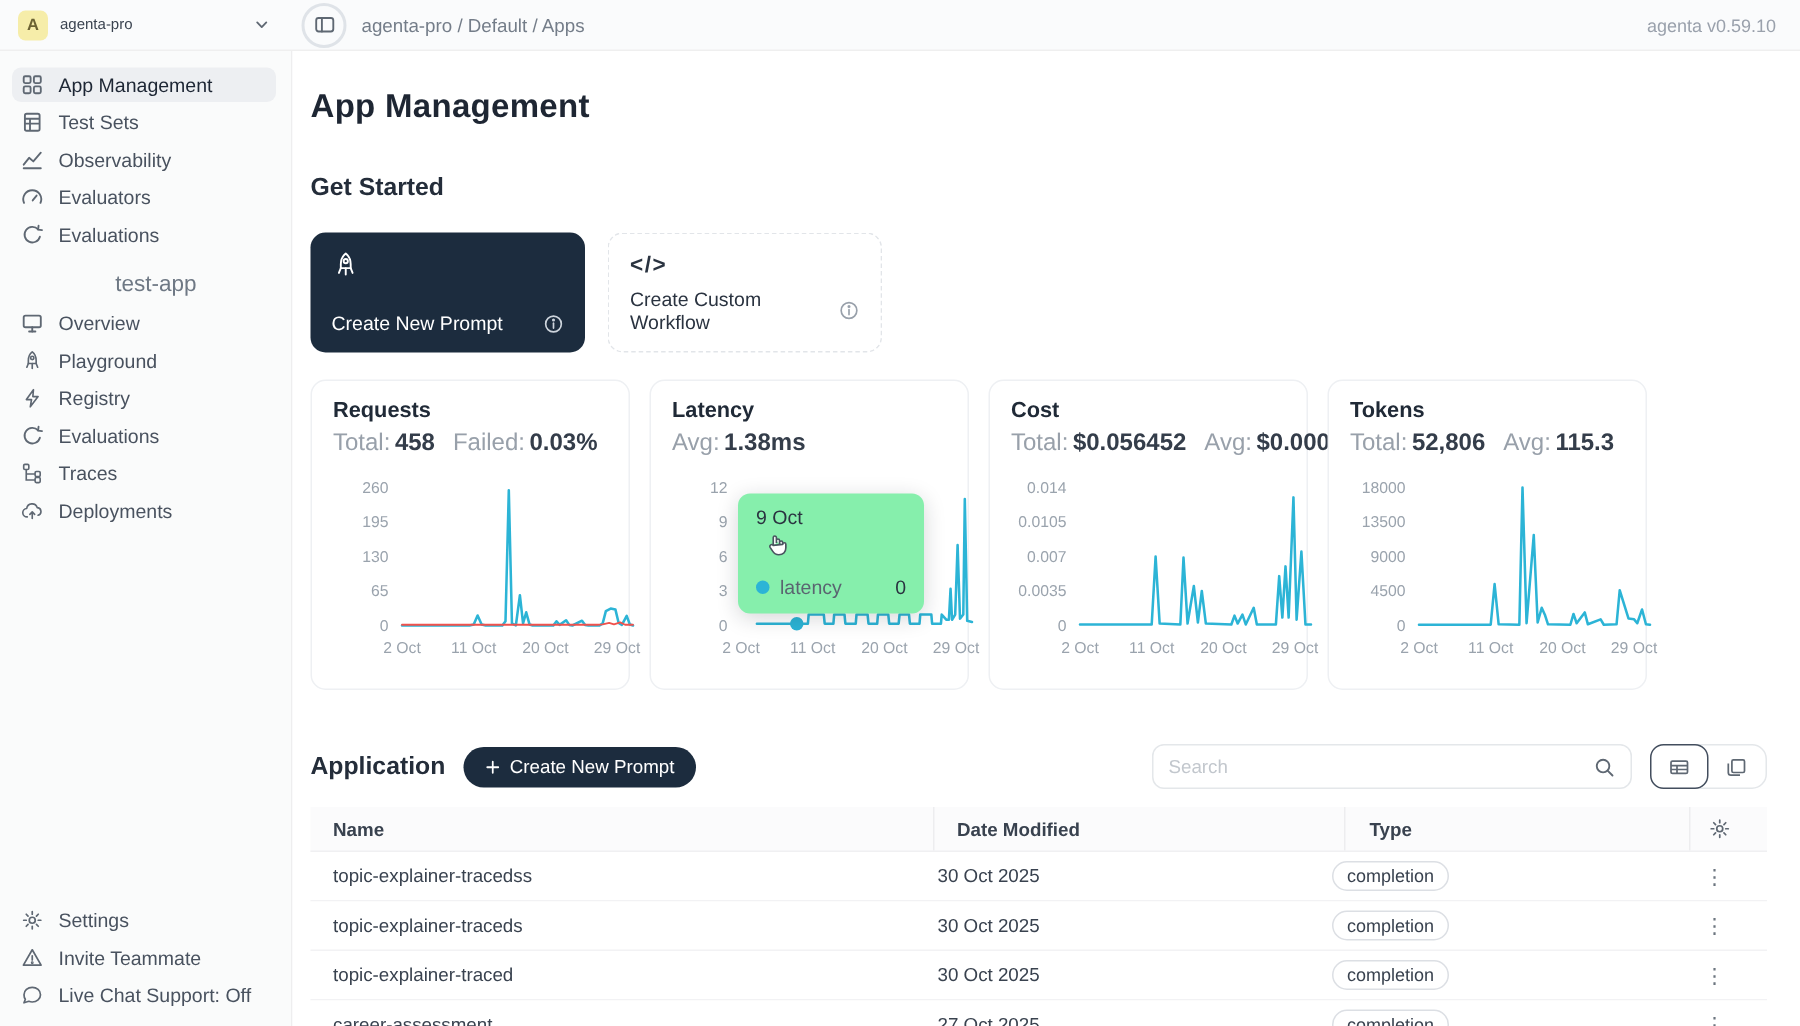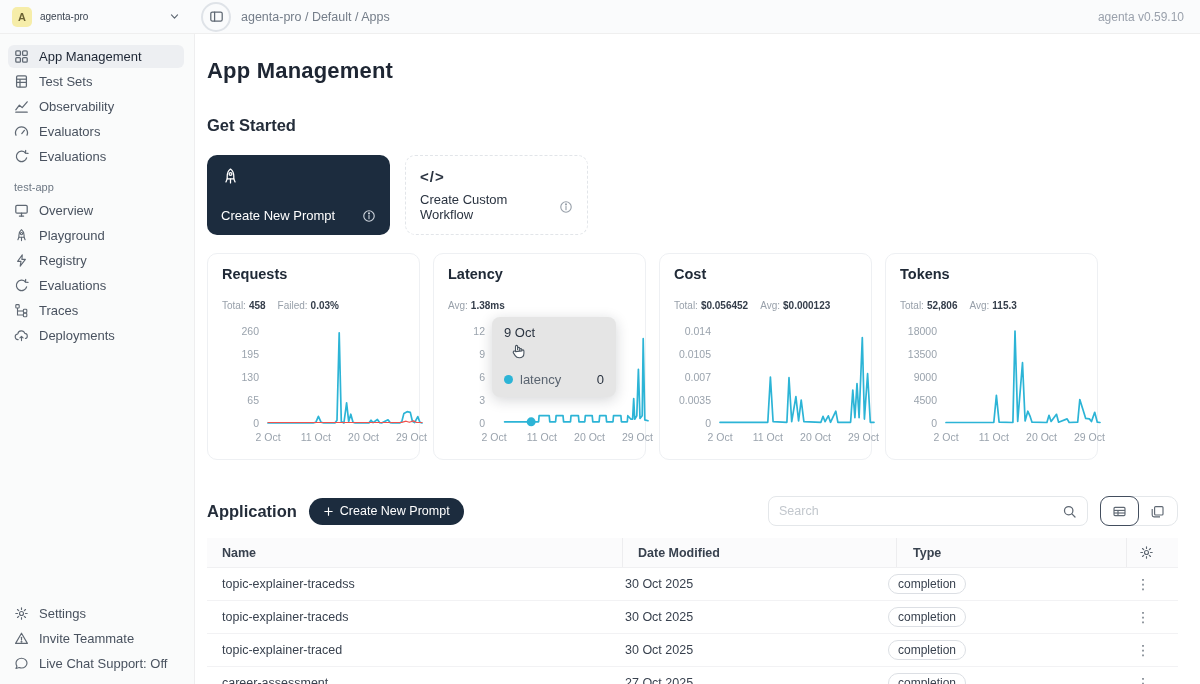--- a/index.html
+++ b/index.html
@@ -20,21 +20,21 @@
   .version { font-size:12px; color:#9aa1ac; padding-right:16px; }
 
   
   .layout { display:flex; height:650px; }
   .sidebar { width:195px; flex:none; background:#fafbfb; border-right:1px solid #eeeeef;
     display:flex; flex-direction:column; padding:10px 0 8px; }
   .side-item { display:flex; align-items:center; gap:10px; font-size:13px; color:#49525f;
     padding:4px 6px; margin:1px 10px 1px 8px; border-radius:6px; cursor:pointer; }
   .side-item.active { background:#edeff2; color:#1d2634; font-weight:500; }
   .side-item .trail { margin-left:auto; }
-  .side-section { font-size:11px; color:#6e7884; margin:12px 0 5px 14px; }
+  .side-section { font-size:15px; color:#6e7884; margin:12px 0 5px 14px;text-align:center; }
   .side-spacer { flex:1; }
 
   .main { flex:1; padding:16px 22px 0 12px; overflow:hidden; background:#fff; }
   .page-title { font-size:22px; font-weight:600; color:#1e2633; margin-top:8px; letter-spacing:.2px; }
   .section-h { font-size:16.5px; font-weight:600; color:#242d3a; }
   .gs-head { margin-top:32px; }
 
   
   .start-cards { display:flex; gap:15px; margin-top:20px; }
   .start-card { width:183px; height:80px; border-radius:10px; padding:12px 14px;
@@ -45,25 +45,25 @@
   .sc-bottom { display:flex; align-items:center; justify-content:space-between; font-size:13px; font-weight:500; }
   .sc-bottom .icon { color:#98a0aa; }
   .start-card.dark .sc-bottom .icon { color:#cdd4dc; }
   .code-glyph { font-size:15px; font-weight:600; color:#2a3340; letter-spacing:1px; }
 
   
   .charts-row { display:flex; gap:13px; margin-top:18px; }
   .chart-card { position:relative; width:213px; height:207px; border:1px solid #eef0f3;
     border-radius:10px; background:#fff; padding:12px 14px; }
   .cc-title { font-size:14.5px; font-weight:600; color:#202a37; }
-  .cc-stats { margin-top:18px; font-size:10px; color:#98a0aa; display:flex; gap:12px; white-space:nowrap; }
+  .cc-stats { margin-top:5px; font-size:16px; color:#98a0aa; display:flex; gap:12px; white-space:nowrap; }
   .cc-stats b { color:#343d4a; font-weight:700; margin-left:3px; }
   svg.chart { display:block; margin-top:6px; }
   svg.chart text { font-family:"Liberation Sans", sans-serif; font-size:10.5px; fill:#9aa3ad; }
-  .chart-tooltip { position:absolute; left:58px; top:63px; width:124px; background:#e5e5e5; border-radius:8px;
+  .chart-tooltip { position:absolute; left:58px; top:75px; width:124px; background:#86efac; border-radius:8px;
     box-shadow:0 3px 14px rgba(20,30,40,.18); padding:8px 12px 10px; z-index:5; font-size:13px; }
   .tt-title { font-weight:500; color:#2a3340; }
   .tt-cursor { position:absolute; left:18px; top:26px; }
   .tt-row { display:flex; align-items:center; gap:7px; margin-top:32px; }
   .tt-dot { width:9px; height:9px; border-radius:50%; }
   .tt-name { color:#5a6470; flex:1; }
   .tt-val { color:#2a3340; }
 
   
   .app-row { display:flex; align-items:center; gap:12px; margin-top:36px; }

